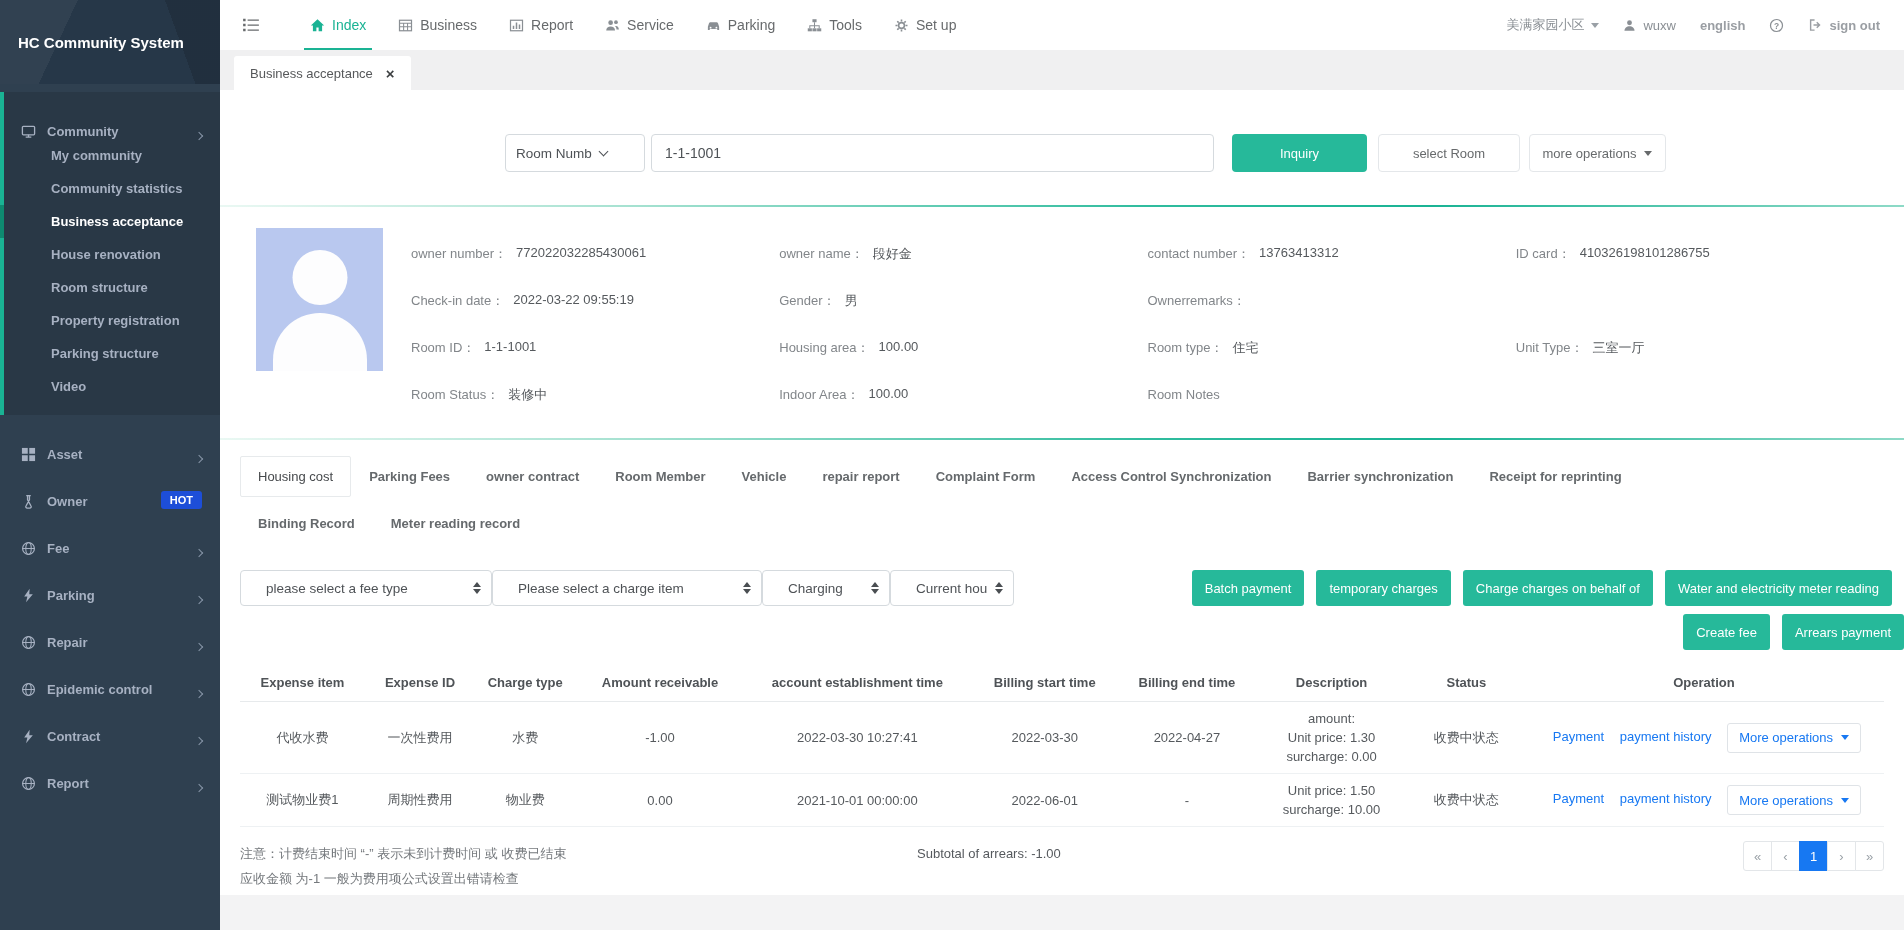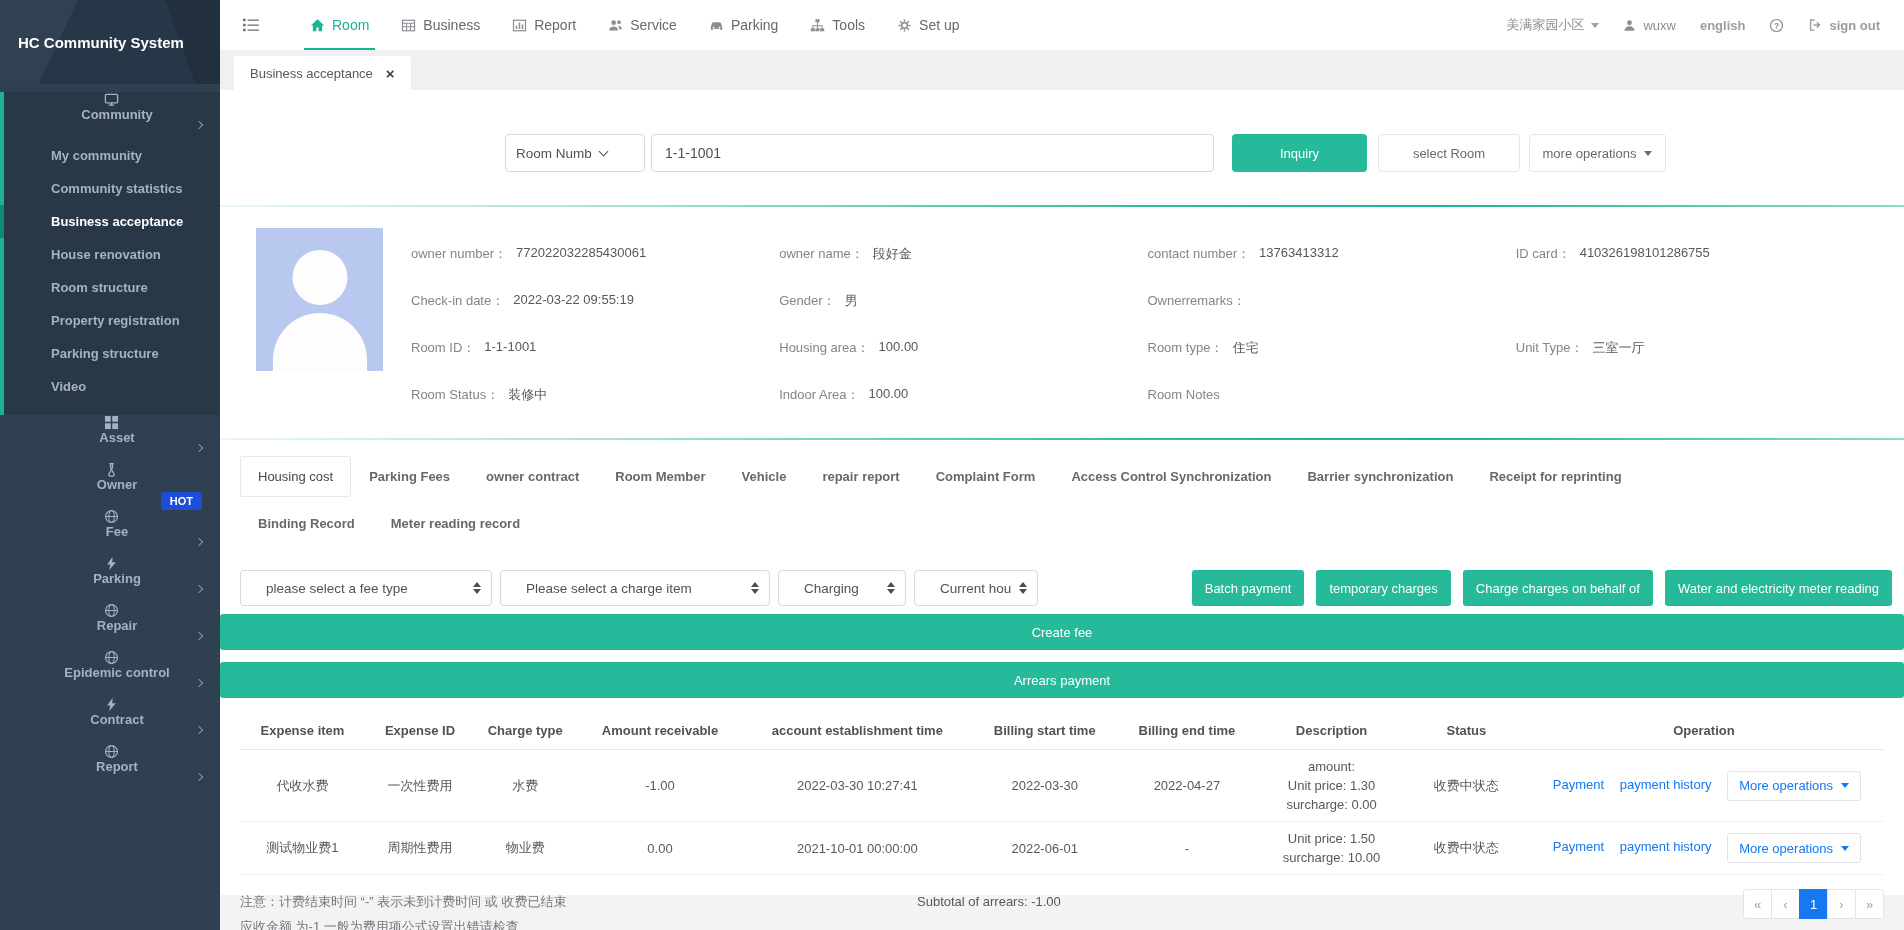--- a/index.html
+++ b/index.html
@@ -14,21 +14,21 @@
   
   .sidebar { position:absolute; left:0; top:0; width:220px; height:100%; background:#2f4050; z-index:5; }
   .logo {
     height:84px; display:flex; align-items:center; padding-left:18px; background:#263748;
     background-image:
       linear-gradient(115deg, rgba(255,255,255,.05) 0 30%, transparent 30%),
       linear-gradient(250deg, rgba(0,0,0,.14) 0 22%, transparent 22%);
   }
   .logo-title { color:#fff; font-size:15px; font-weight:bold; }
   .nav-list { margin-top:8px; }
-  .nav-group { display:flex; align-items:center; height:47px; padding:0 18px 0 21px; color:#a7b1c2; font-weight:600; cursor:pointer;flex-direction:column; }
+  .nav-group { display:flex; align-items:flex-end; height:47px; padding:0 18px 0 21px; color:#a7b1c2; font-weight:600; cursor:pointer; }
   .nav-group .lbl { margin-left:11px; }
   .chev-r { width:6px; height:6px; border-right:1.6px solid #8795a8; border-bottom:1.6px solid #8795a8; transform:rotate(-45deg); margin-left:auto; flex:none; }
   .grp-community { background:#293846; border-left:4px solid #1ab394; }
   .grp-community .nav-group { padding-left:17px; }
   .submenu { padding-bottom:12px; }
   .submenu .item { height:33px; display:flex; align-items:center; padding-left:47px; color:#a7b1c2; font-weight:600; cursor:pointer; position:relative; }
   .submenu .item.active { color:#fff; }
   .submenu .item.active::before { content:""; position:absolute; left:-4px; top:0; width:4px; height:100%; background:#0e8a70; }
   .badge-hot { margin-left:auto; background:#1d4ed8; color:#fff; font-size:11px; font-weight:bold; padding:3px 9px; border-radius:3px; }
 
@@ -84,29 +84,29 @@
 
   
   .dtabs { padding:0 20px; margin-top:16px; }
   .dtabs-row { display:flex; }
   .dtabs-row + .dtabs-row { margin-top:6px; }
   .dtab { padding:12px 17px; color:#65696c; font-weight:600; cursor:pointer; border:1px solid transparent; border-radius:2px; white-space:nowrap; }
   .dtab.active { border-color:#e7eaec; color:#46494c; background:#fff; font-weight:normal; }
 
   
   .filter-row { display:flex; align-items:center; padding:0 12px 0 20px; margin-top:26px; }
-  .fsel { height:36px; margin-right:8px;padding-left:25px; }
+  .fsel { height:36px; margin-right:0;padding-left:25px; }
   .fsel1 { width:252px; } .fsel2 { width:270px; } .fsel3 { width:128px; } .fsel4 { width:124px; }
   .updown { display:flex; flex-direction:column; gap:2px; margin-left:8px; flex:none; }
   .updown i { display:block; width:0; height:0; border-left:4px solid transparent; border-right:4px solid transparent; }
   .updown .u { border-bottom:5px solid #4a4e52; }
   .updown .d { border-top:5px solid #4a4e52; }
   .factions { margin-left:auto; display:flex; gap:12px; }
   .btn-green { background:#26b99a; color:#fff; padding:0 13px; height:36px; border-radius:3px; border:none; font-size:13px; cursor:pointer; font-family:inherit; white-space:nowrap; }
-  .factions2 { display:flex; justify-content:flex-end; gap:12px; padding:8px 0 0 0;flex-direction:column; }
+  .factions2 { display:flex; justify-content:flex-end; gap:12px; padding:8px 0 0 0; }
 
   
   .tablewrap { padding:0 20px; margin-top:14px; }
   table { width:100%; border-collapse:collapse; table-layout:fixed; }
   thead tr { border-bottom:1px solid #e7eaec; }
   th { font-weight:bold; color:#4f5357; font-size:13px; padding:11px 4px; text-align:center; }
   td { text-align:center; font-size:13px; color:#55595d; padding:7px 4px; vertical-align:middle; }
   tbody tr { border-bottom:1px solid #eef1f3; }
   .desc-line { line-height:19px; }
   .oplink { color:#1778f2; cursor:pointer; margin:0 6px; }
@@ -307,21 +307,21 @@
     <div class="hamburger">
       <svg class="ic">
           <use href="#ic-menu"></use>
         </svg>
     </div>
     <div class="nav-items">
       <div class="nav-item active">
         <svg class="ic">
             <use href="#ic-home"></use>
           </svg>
-        <span>Room</span>
+        <span>Index</span>
       </div>
       <div class="nav-item">
         <svg class="ic">
             <use href="#ic-table"></use>
           </svg>
         <span>Business</span>
       </div>
       <div class="nav-item">
         <svg class="ic">
             <use href="#ic-chart"></use>

